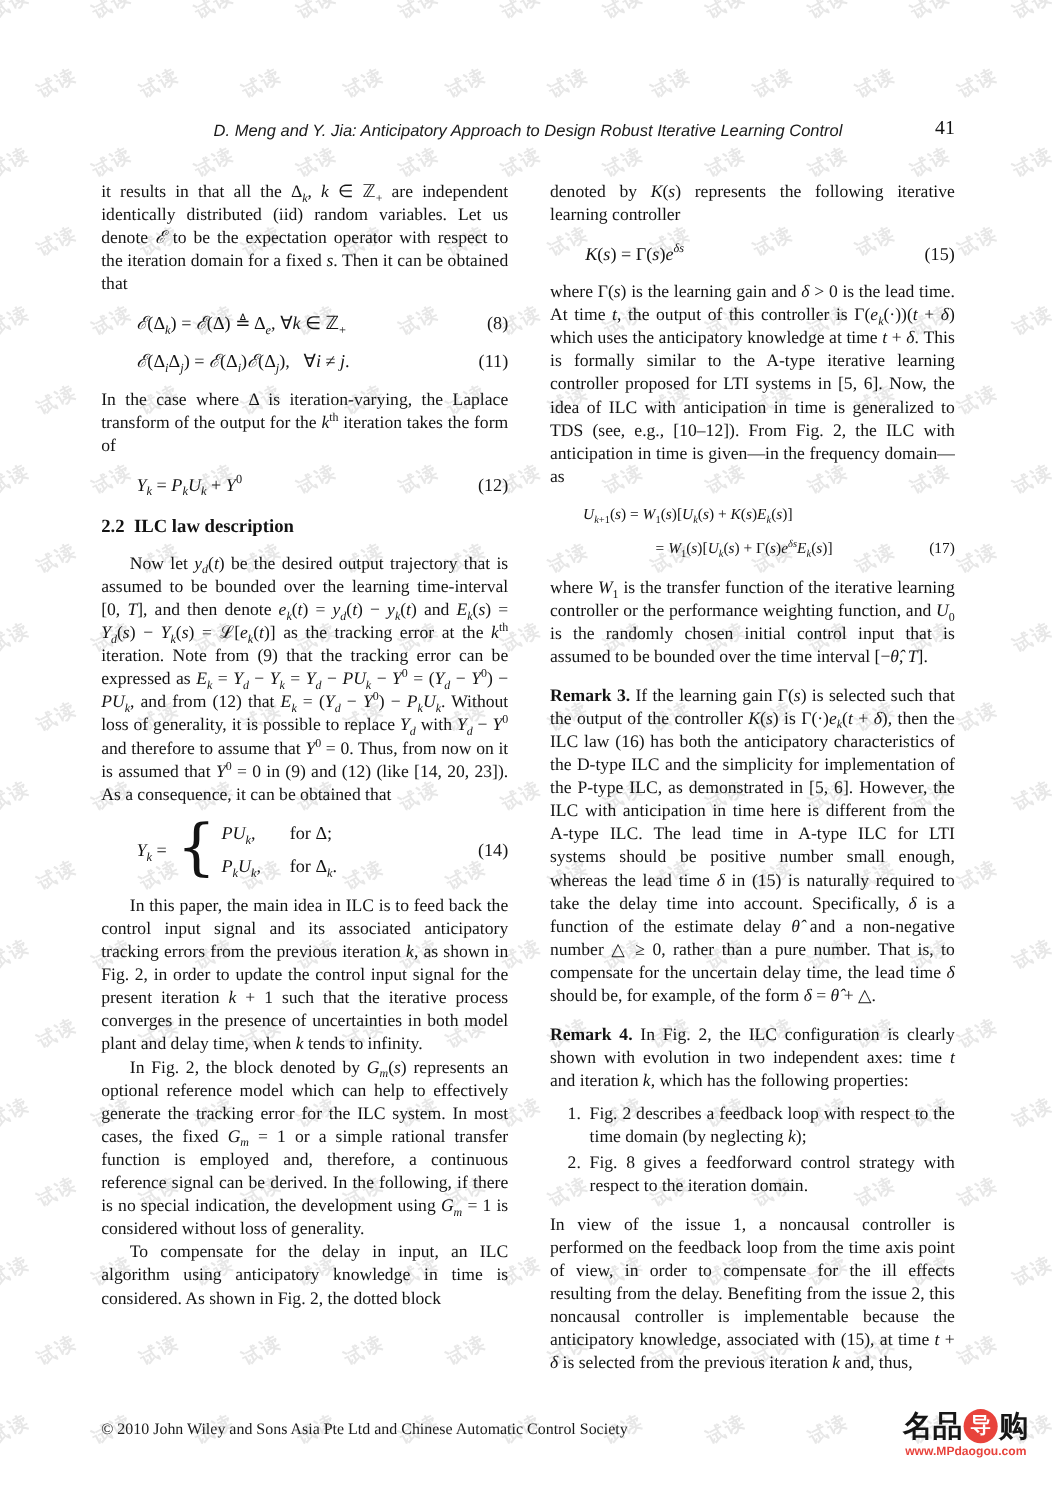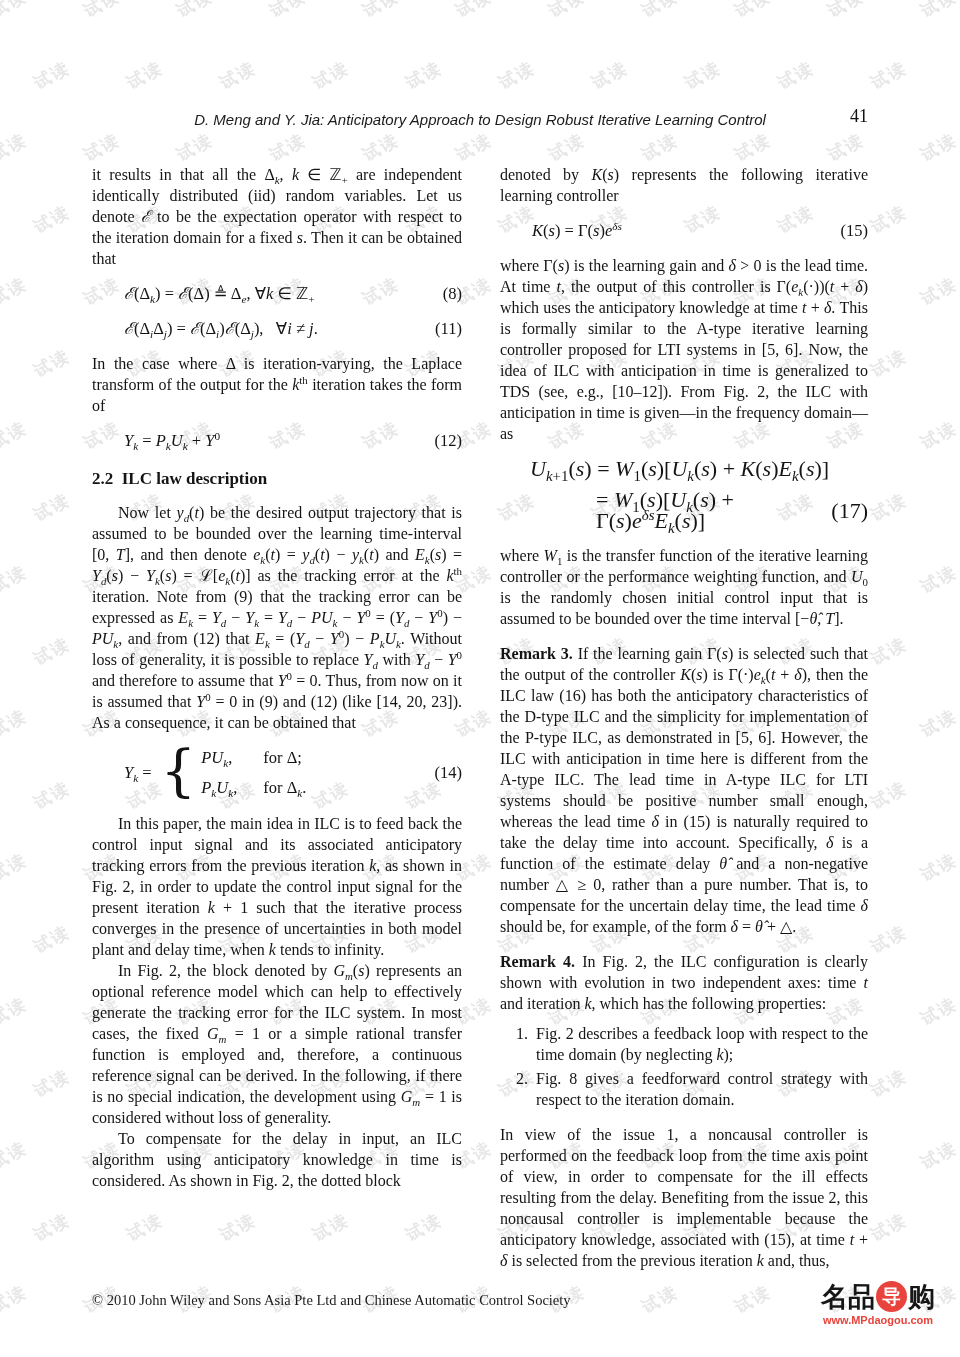--- a/index.html
+++ b/index.html
@@ -48,21 +48,21 @@
   .eq-num{margin-left:8px;flex:none;}
   .eq14-body{display:flex;align-items:center;flex:1;}
   .brace{
     font-family:"DejaVu Serif", serif;font-weight:300;
     font-size:56px;line-height:0.85;margin:0 5px 4px 9px;flex:none;
   }
   .cases{
     display:inline-grid;grid-template-columns:auto auto;
     column-gap:26px;row-gap:9px;
   }
-  .eq16-wrap{margin:14px 0;padding-left:30px;font-size:22px;text-align:left;}
+  .eq16-wrap{margin:14px 0;padding-left:30px;font-size:14px;text-align:left;}
   .eq16-line2row{display:flex;align-items:center;margin-top:10px;}
   .eq16-line2{flex:1;margin-left:66px;}
   
   .section-heading{
     font-size:17px;font-weight:bold;text-align:left;
     margin:17px 0 13px 0;
   }
   
   .rlabel{font-weight:bold;}
   .numrow{display:flex;margin-top:3px;}

